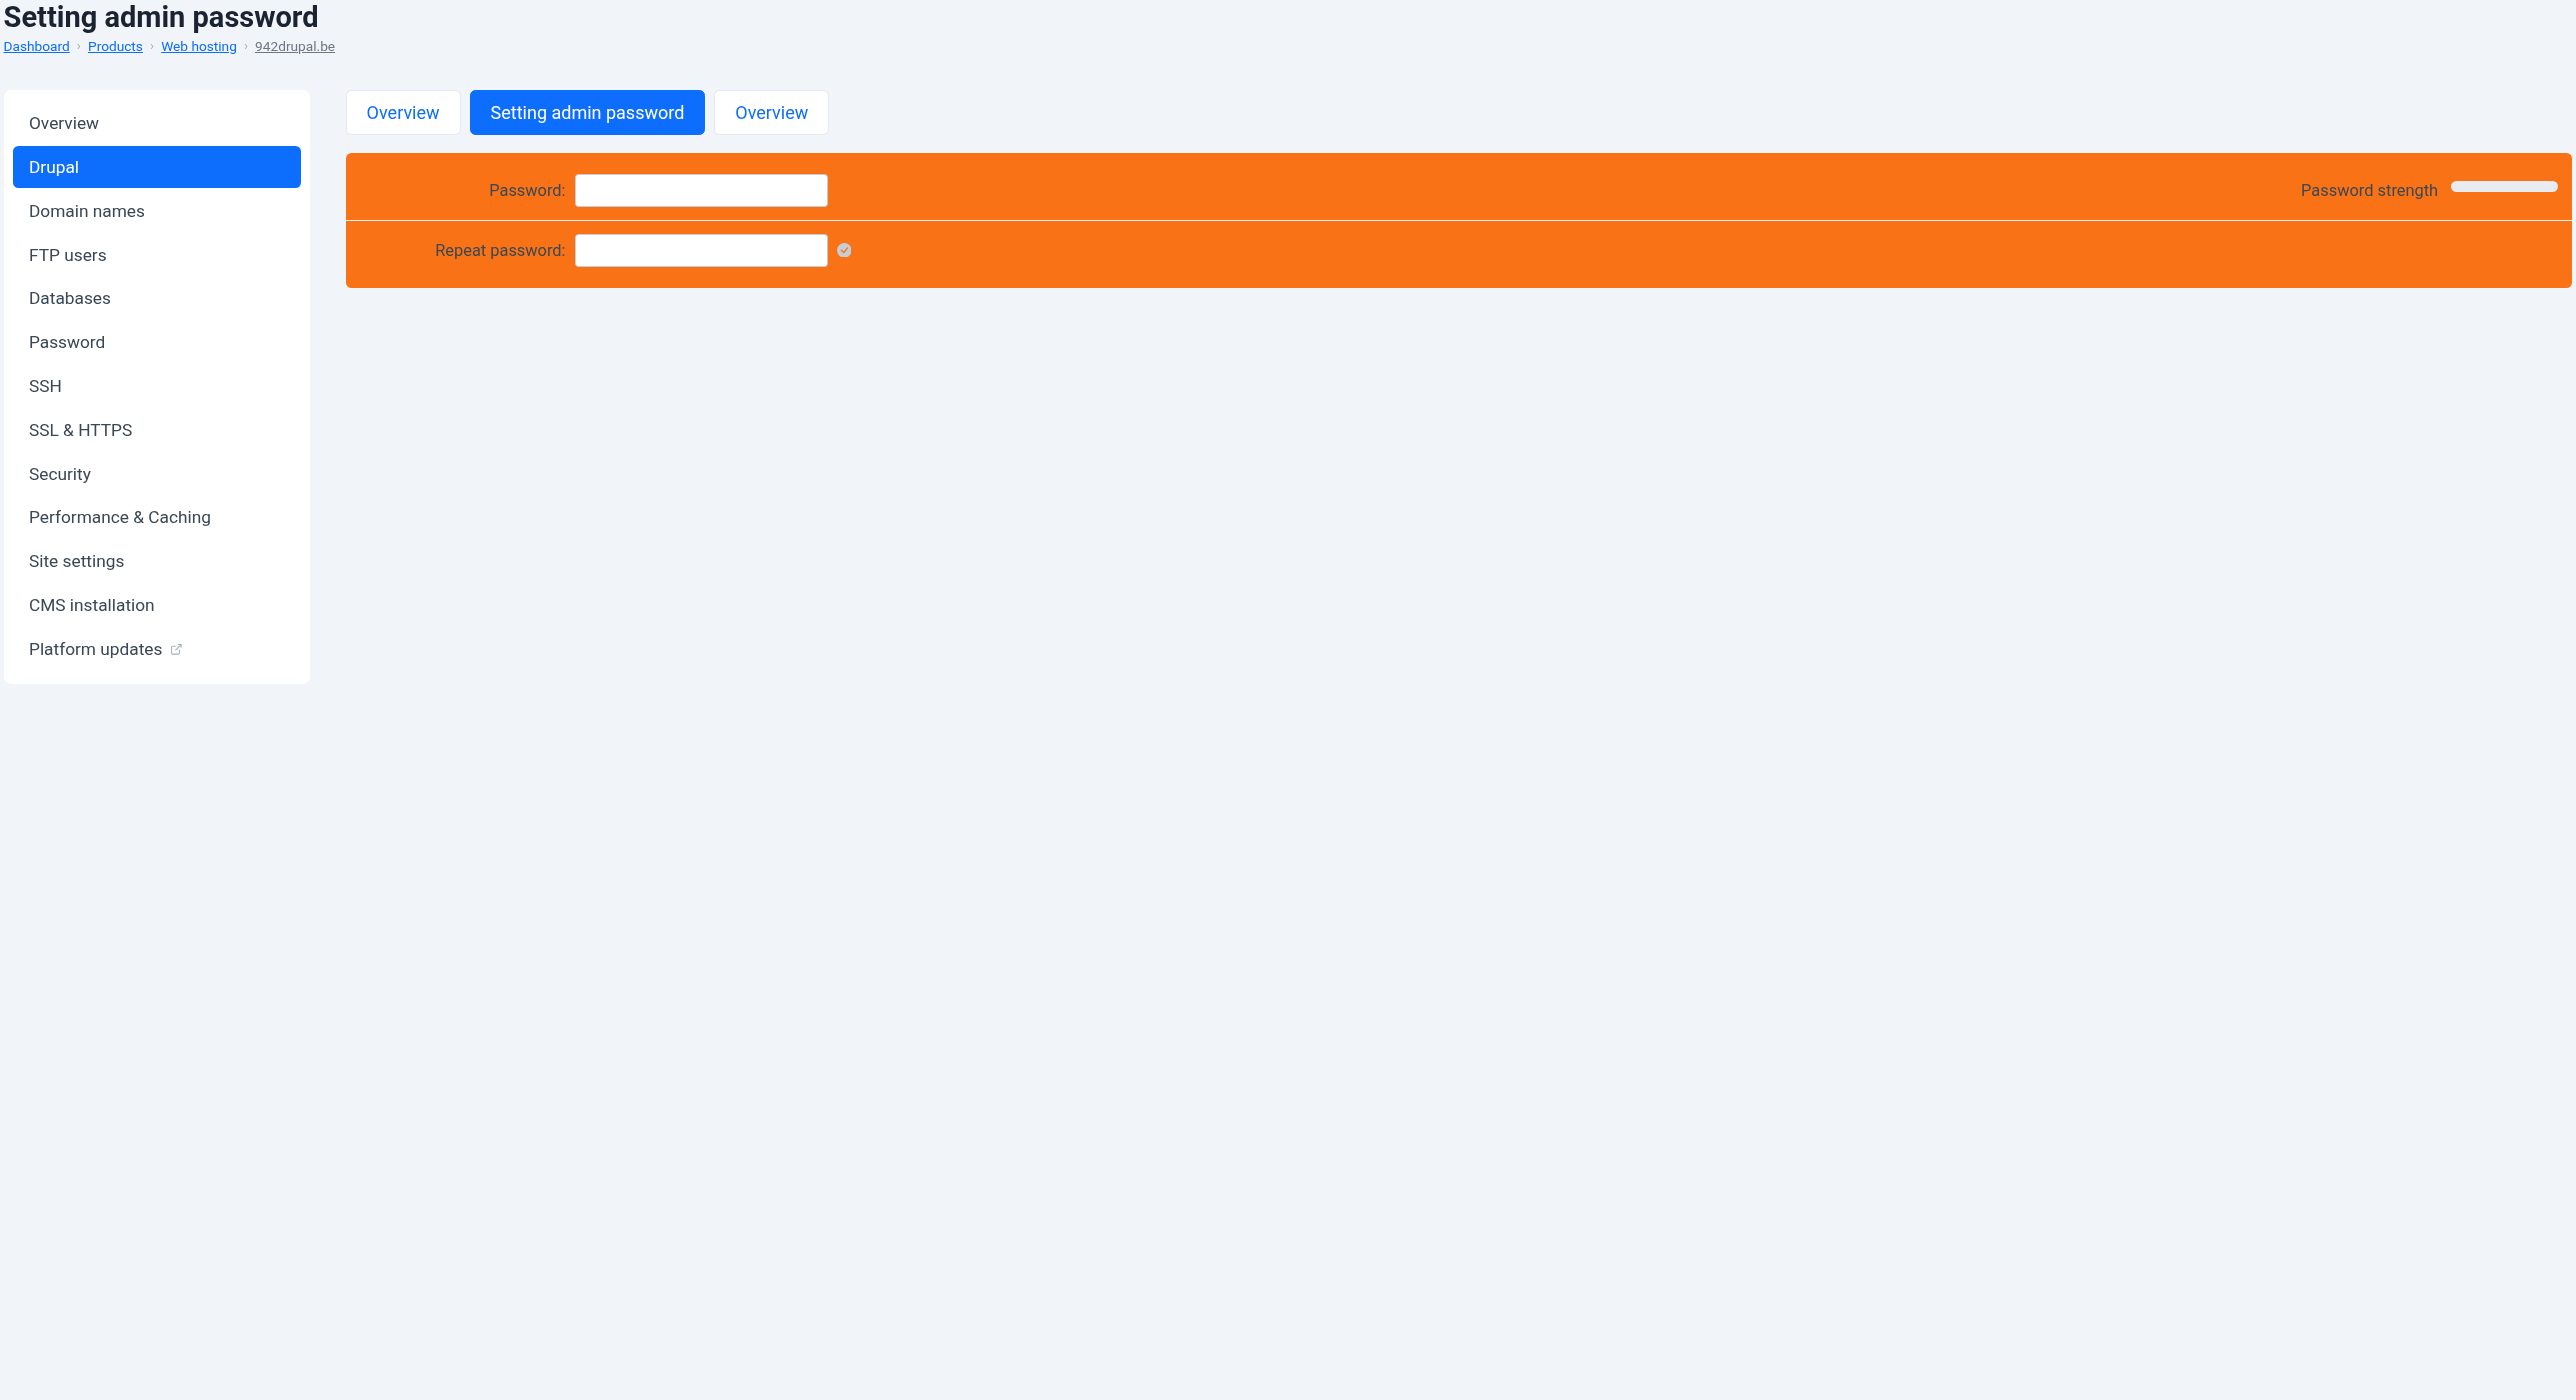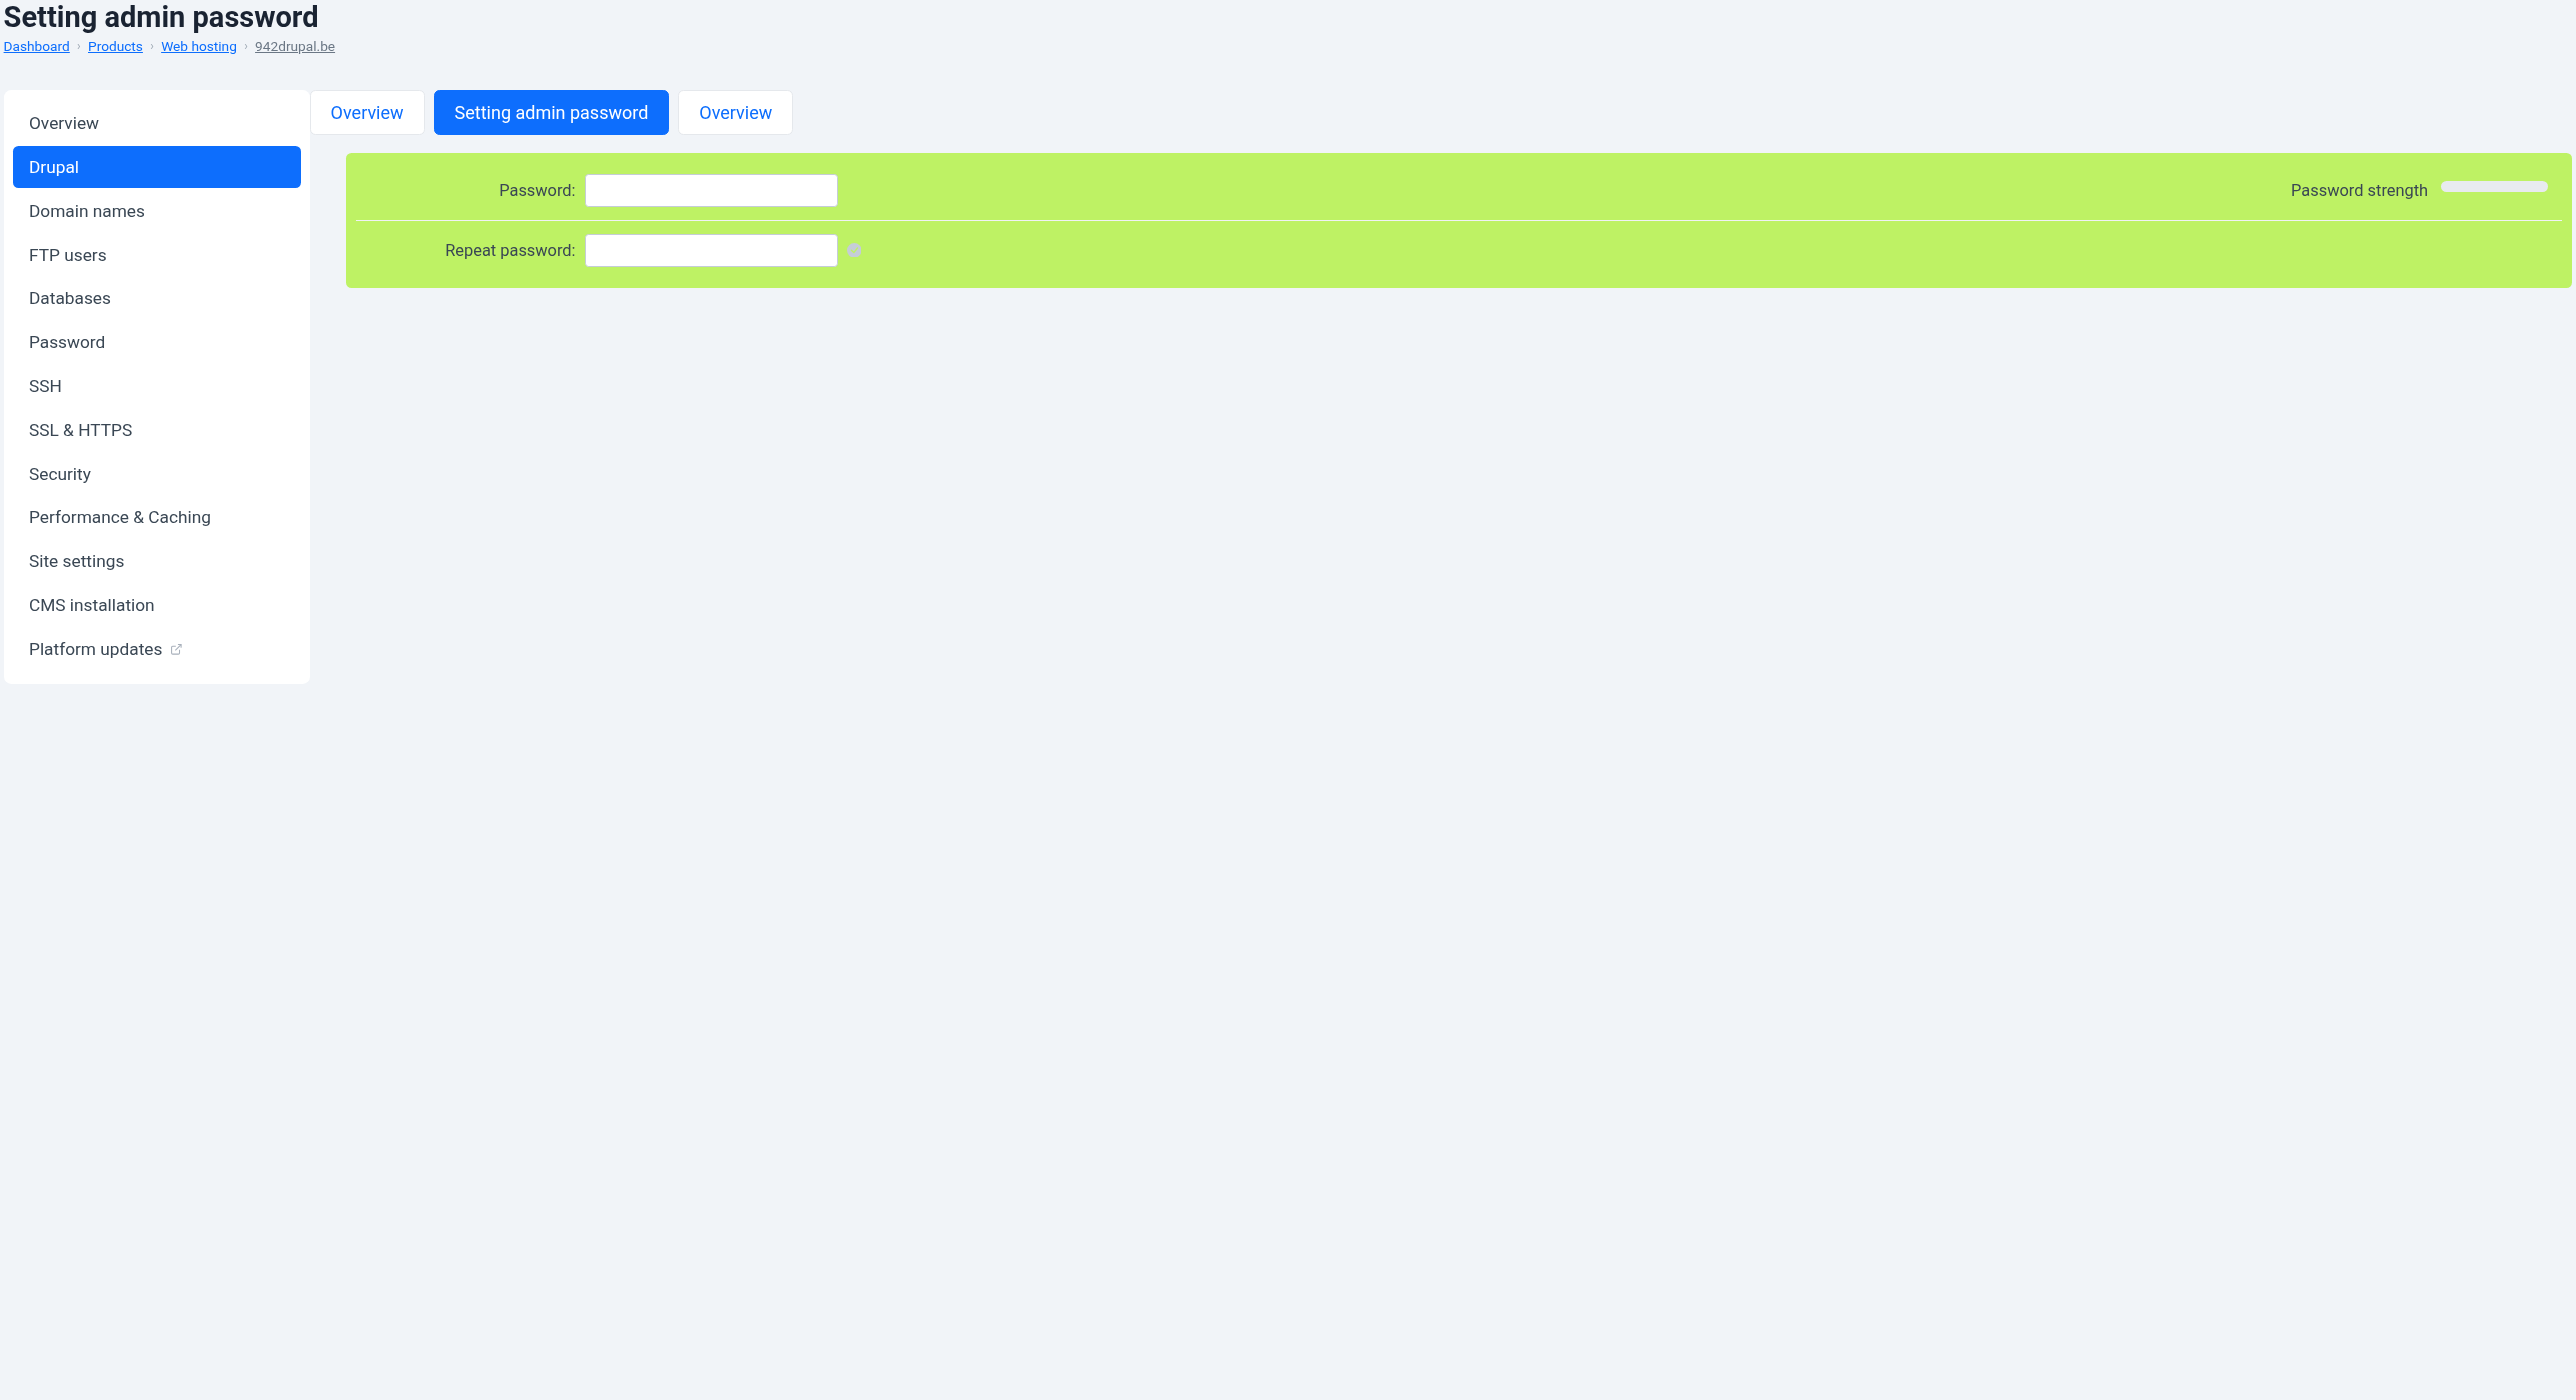--- a/index.html
+++ b/index.html
@@ -40,20 +40,21 @@
     .breadcrumb .sep {
       color: #a0aab5;
       font-size: 12px;
     }
     .breadcrumb .current {
       color: #6b7785;
       text-decoration: underline;
     }
     .layout {
       display: flex;
+      gap: 36px;
       padding: 0 3.6px;
       align-items: flex-start;
     }
     .sidebar {
       width: 306px;
       background: #fff;
       border-radius: 7.3px;
       padding: 12.7px 9px;
       flex-shrink: 0;
     }
@@ -93,24 +94,23 @@
       font-size: 18px;
       color: #0d6efd;
       cursor: pointer;
     }
     .tab.active {
       background: #0d6efd;
       color: #fff;
       border-color: #0d6efd;
     }
     .card {
-      background: #bef264;
-      border-radius: 5.5px;
-      padding: 9px 10px;
-      margin-left: 36px;
+      background: #f97316;
+      border-radius: 5.5px;
+      padding: 9px 0;
     }
     .form-row {
       display: flex;
       align-items: center;
       padding: 12.7px 11px;
       border-bottom: 0.9px solid #f0f2f5;
     }
     .form-row:last-of-type {
       border-bottom: none;
     }

